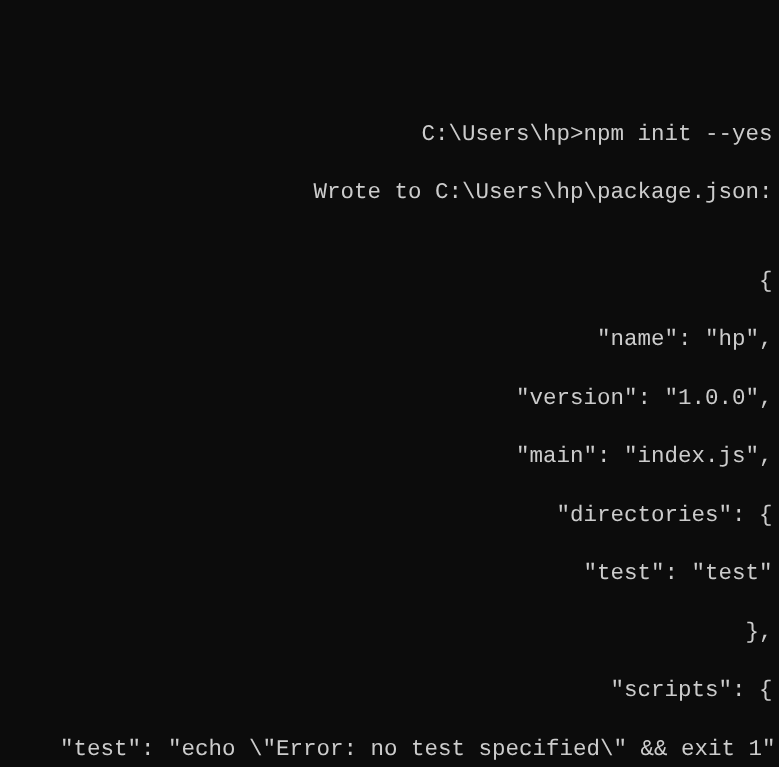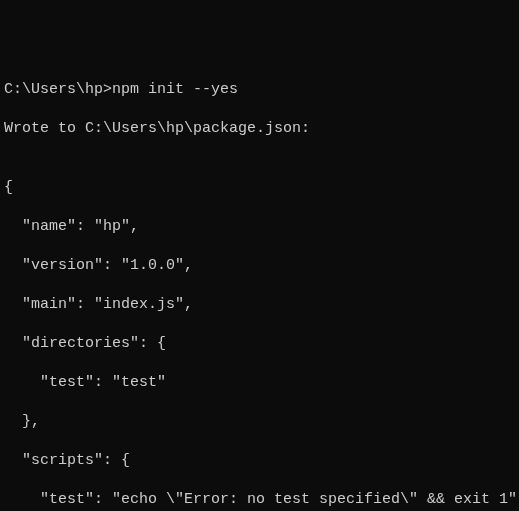--- a/index.html
+++ b/index.html
@@ -8,21 +8,21 @@
       color: #cccccc;
       font-family: Consolas, 'Courier New', monospace;
       font-size: 15px;
       line-height: 1.3;
       padding: 2px 4px;
       white-space: pre;
       width: 519px;
       height: 511px;
       overflow: hidden;
     }
-    .line { display: block; }
+    .line { display: block; text-align: right; }
   </style>
 </head>
 <body>
 
 
 
 <span class="line">C:\Users\hp&gt;npm init --yes</span>
 <span class="line">Wrote to C:\Users\hp\package.json:</span>
 <span class="line"></span>
 <span class="line">{</span>

